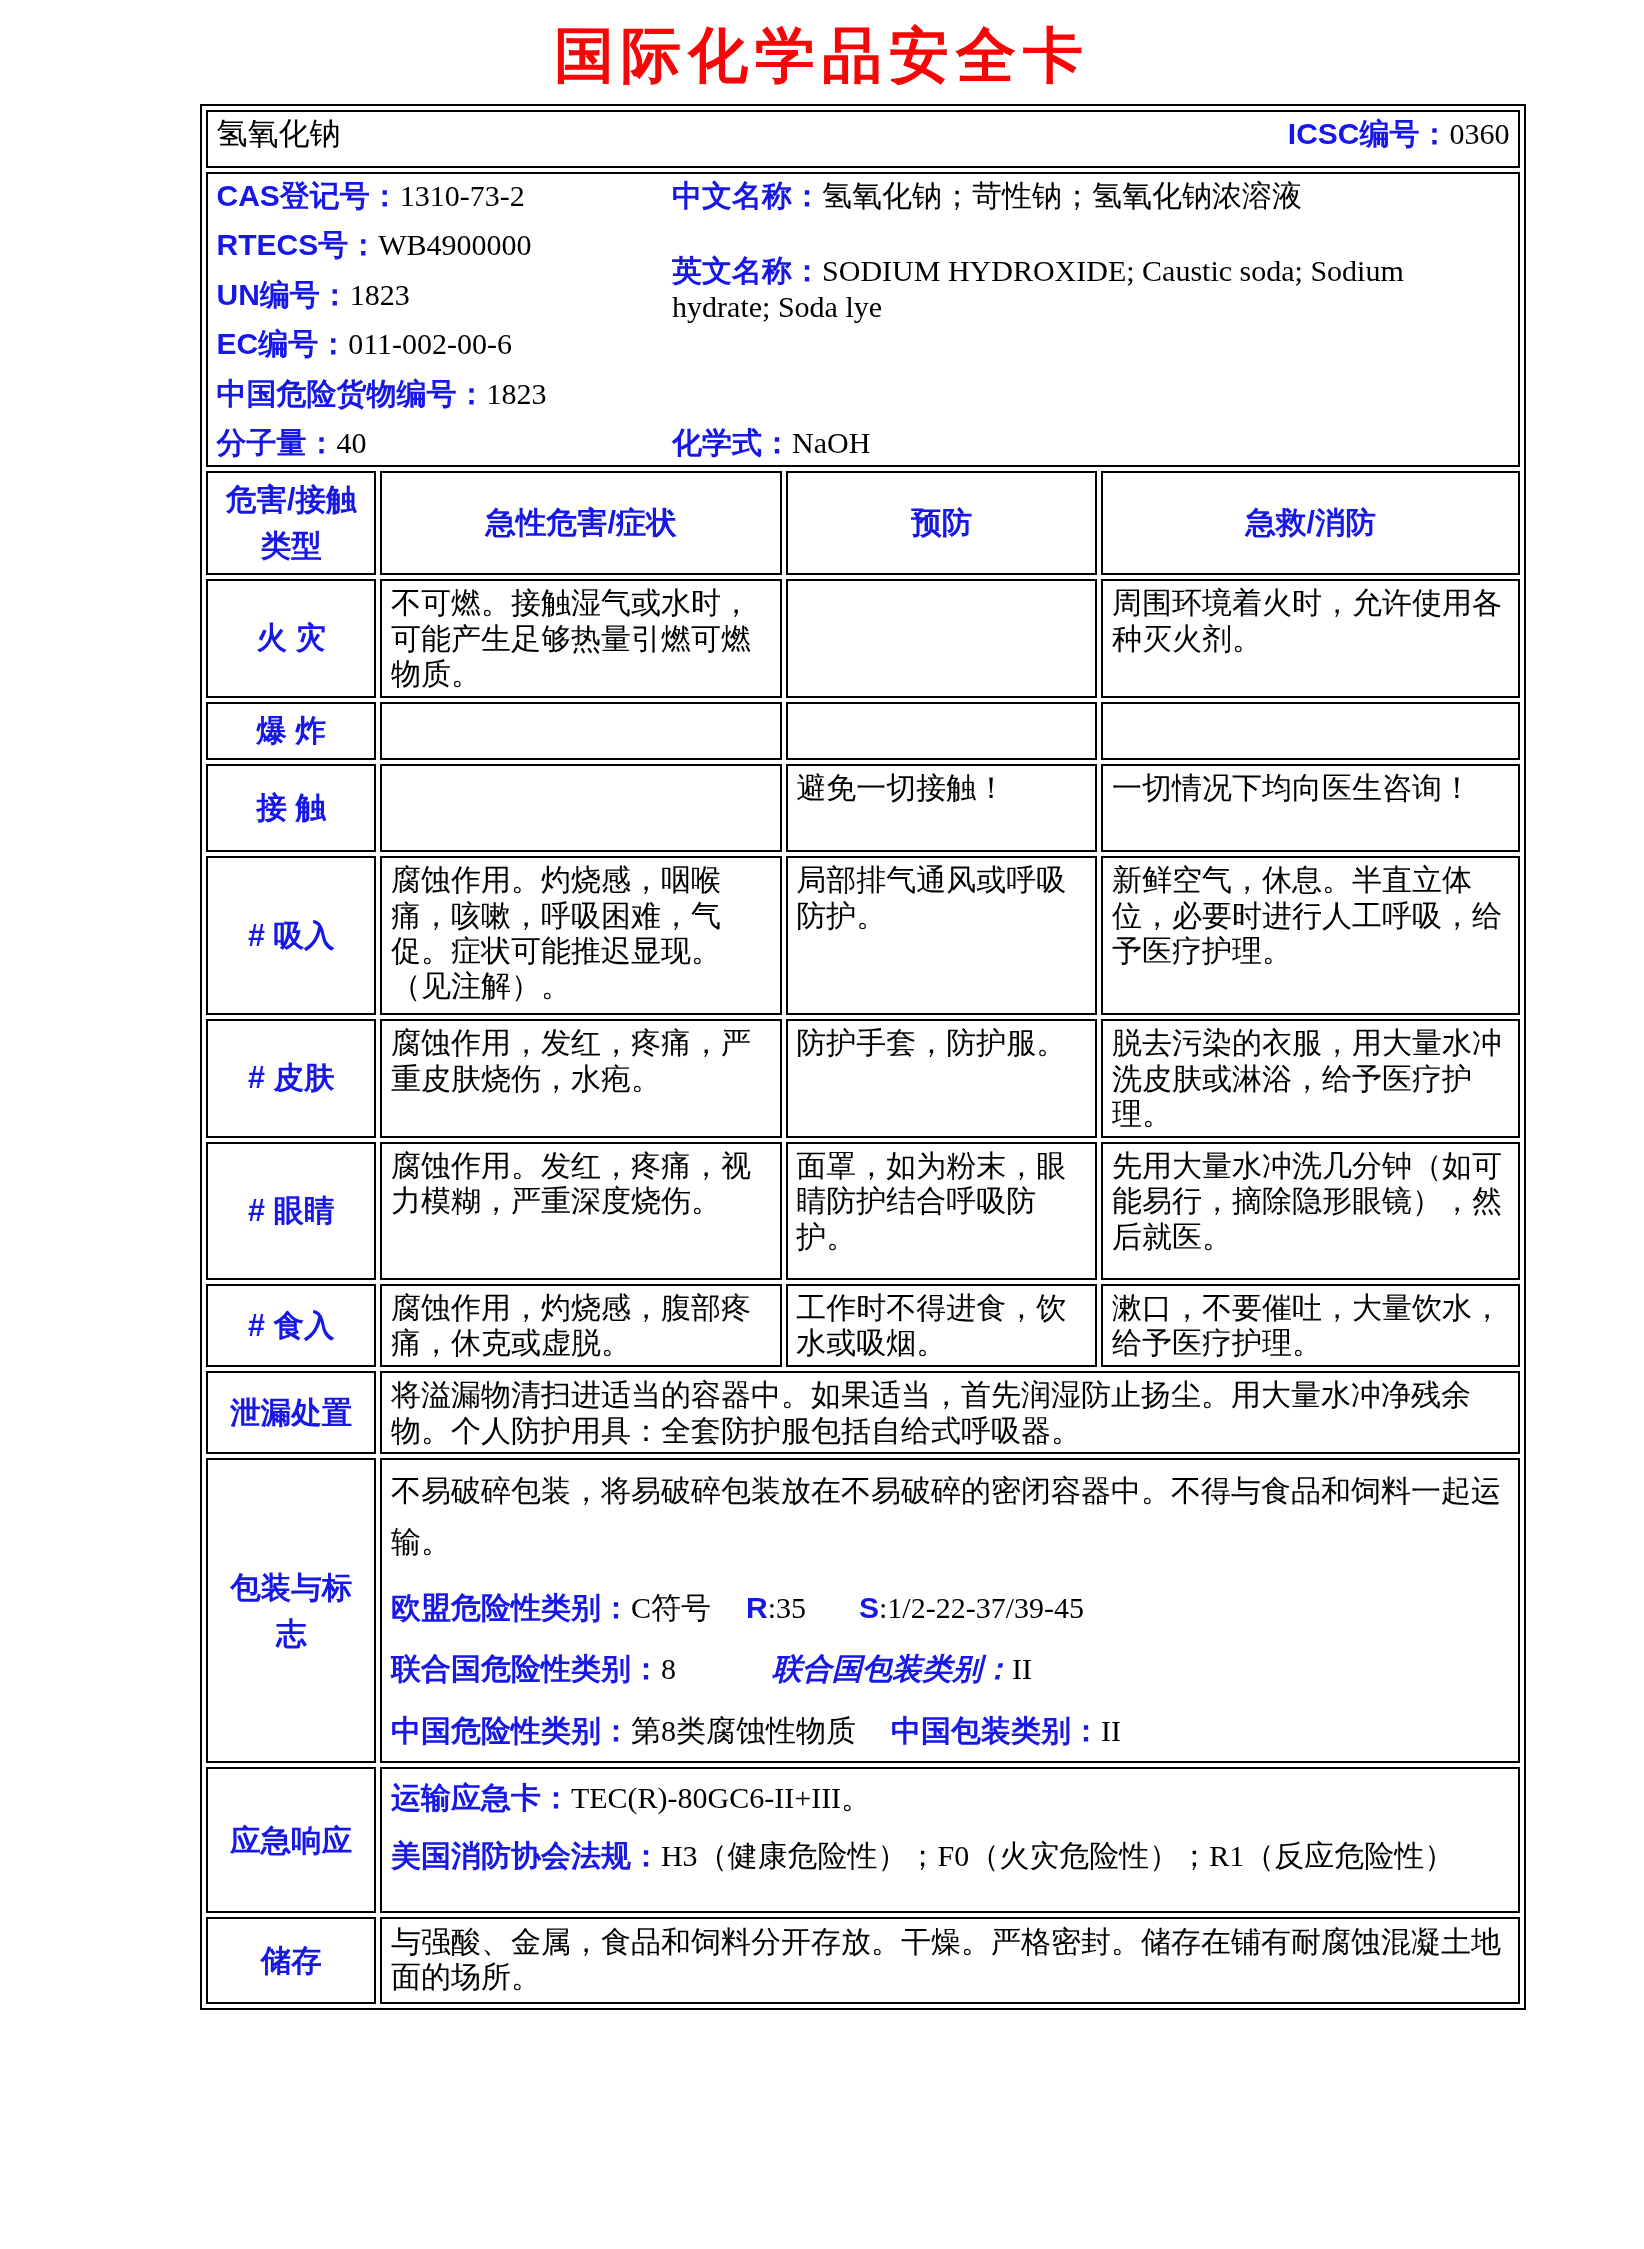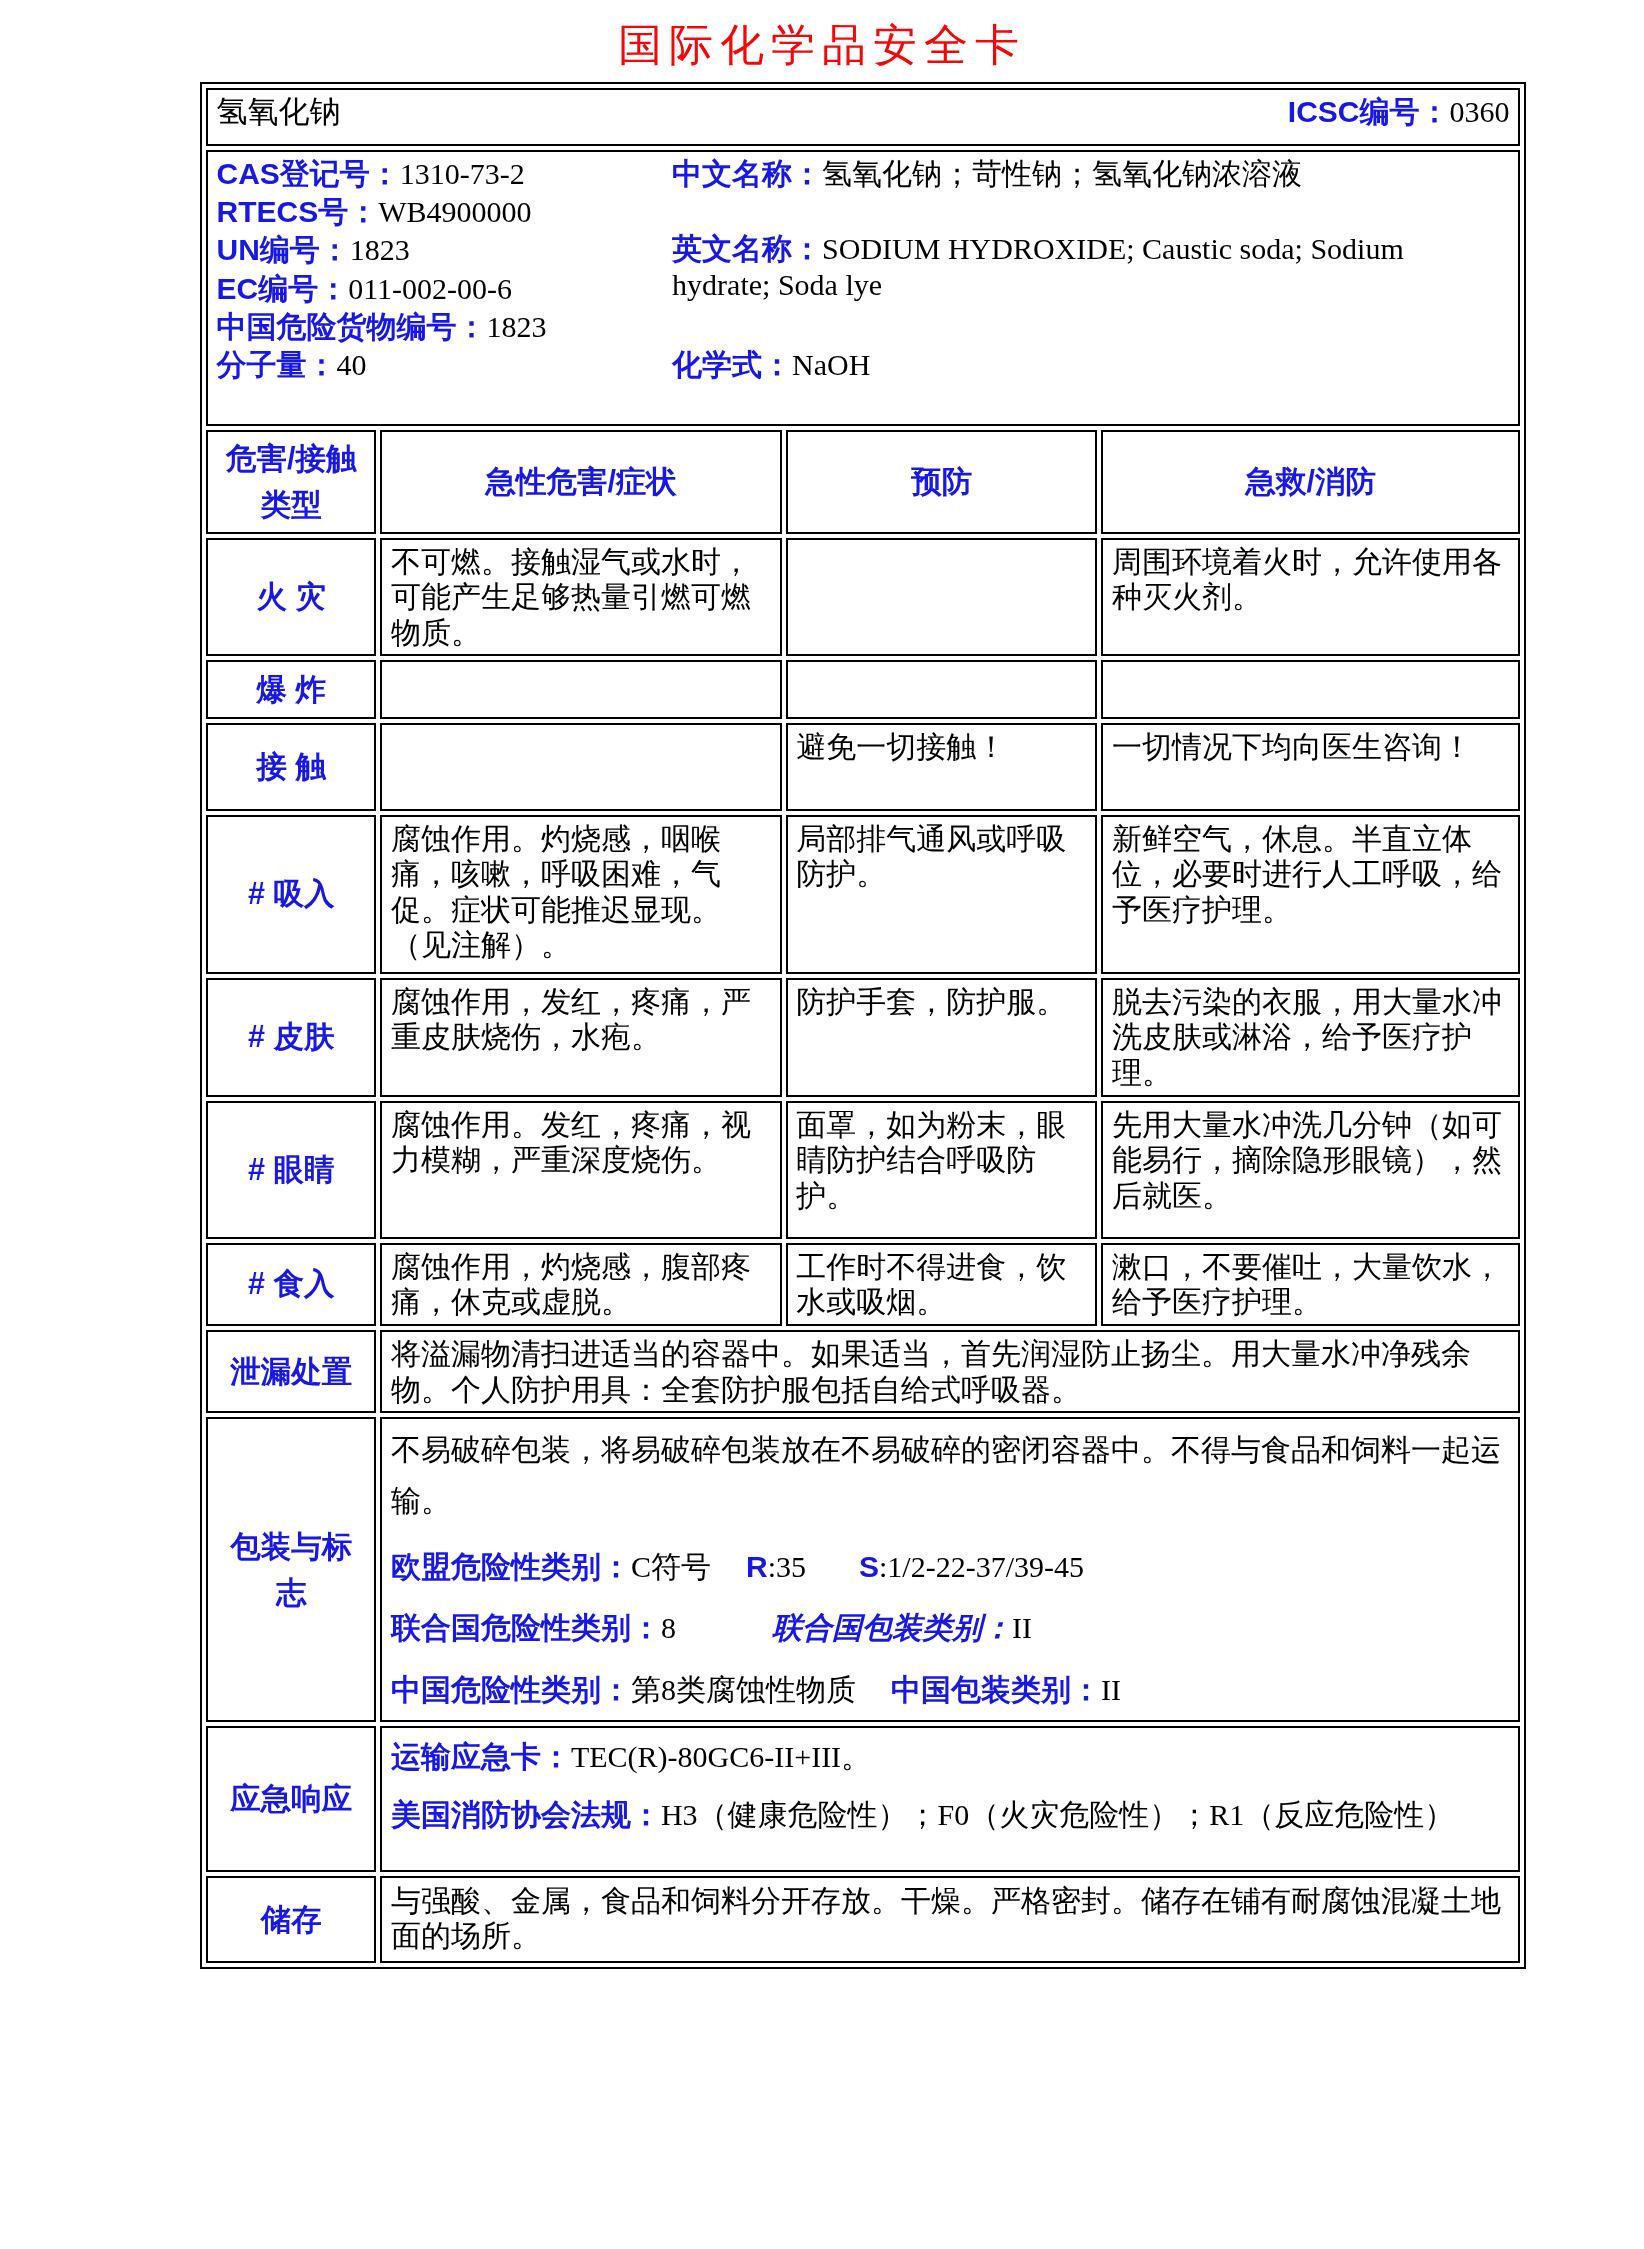--- a/index.html
+++ b/index.html
@@ -11,22 +11,22 @@
   body{
     width:1644px;height:2250px;position:relative;
     font-family:"Liberation Serif","DejaVu Serif",serif;
     color:#000;
   }
   .page-title{
     margin:15.6px 0 7px 0;
     text-align:center;
     color:var(--title-red);
     font-family:"Liberation Sans","DejaVu Sans",sans-serif;
-    font-weight:normal;
-    font-size:44px;
+    font-weight:bold;
+    font-size:60px;
     letter-spacing:7px;
   }
   table.card{
     margin-left:200px;
     width:1326px;
     table-layout:fixed;
     border-collapse:separate;
     border-spacing:4.3px;
     border:2.1px solid var(--border-black);
   }
@@ -51,21 +51,21 @@
   tr.h-top{height:58px}
   .top-flex{display:flex;justify-content:space-between;align-items:center;height:100%;}
   .top-flex .substance{font-size:31px;}
   
   tr.h-info{height:276px}
   .info-flex{display:flex;height:100%;}
   .info-left{width:440px;flex:none;display:flex;flex-direction:column;justify-content:space-between;}
   .info-right{flex:1;padding-left:15.6px;}
   .info-line{white-space:nowrap;}
   .nm-en{margin-top:40px;}
-  .nm-formula{margin-top:45px;}
+  .nm-formula{margin-top:101px;}
   
   tr.h-cols{height:92px}
   .head-cell,.label-cell{
     color:var(--label-blue);
     font-family:"Liberation Sans","DejaVu Sans",sans-serif;
     font-weight:bold;
     text-align:center;
     vertical-align:middle;
     font-size:30.5px;
     line-height:1.5;

